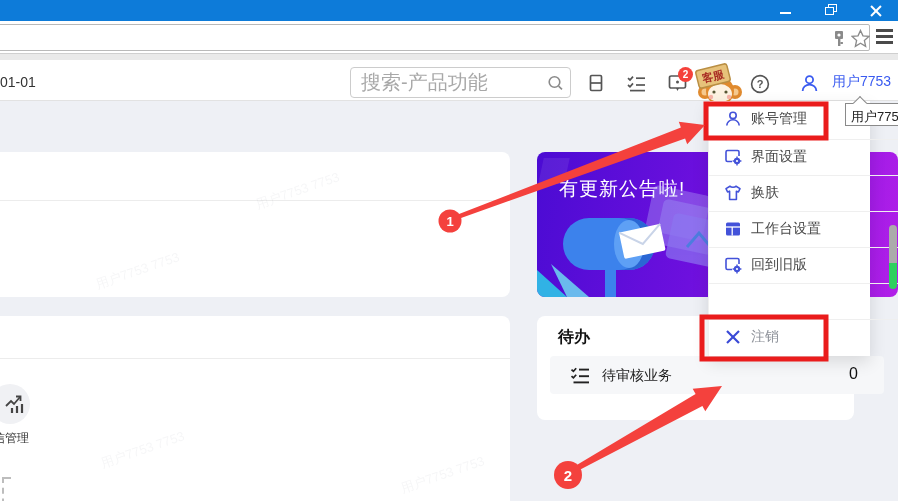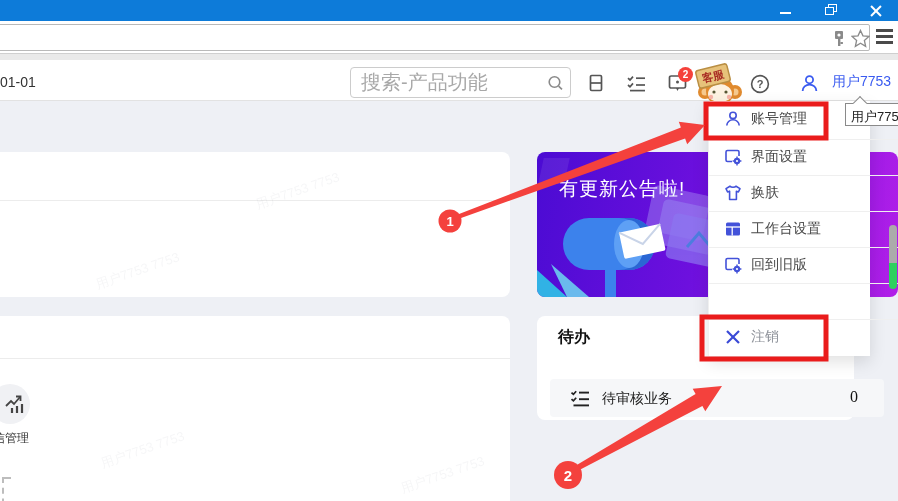--- a/index.html
+++ b/index.html
@@ -45,23 +45,23 @@
   #app-circle { position:absolute; left:-10px; top:283px; width:40px; height:40px; border-radius:50%; background:#f0f1f4; }
   #app-label { position:absolute; left:-7px; top:329px; font-size:12px; color:#333; }
   #dashed-box { position:absolute; left:2px; top:376px; width:9px; height:60px; border-top:2px dashed #bdbdbd; border-left:2px dashed #bdbdbd; }
   .watermark { position:absolute; color:#3a425a; opacity:0.045; font-size:13px; transform:rotate(-19deg); white-space:nowrap; pointer-events:none; }
 
   
   #banner { left:537px; top:51px; width:361px; height:145px; border-radius:8px; overflow:hidden;
             background:linear-gradient(100deg,#4b0bd3 0%,#6d10de 45%,#8d18e6 70%,#b21fe8 100%); cursor:pointer; }
   #banner-title { position:absolute; left:22px; top:24px; color:#fff; font-size:19px; letter-spacing:1px; }
   
-  #todocard { left:537px; top:215px; width:317px; height:104px;font-family:Liberation Serif, serif; }
+  #todocard { left:537px; top:215px; width:317px; height:104px; }
   #todo-title { position:absolute; left:21px; top:11px; font-size:16px; font-weight:bold; color:#111; }
-  #todo-row { position:absolute; left:13px; top:63px; width:334px; height:38px; background:#f6f7f9; border-radius:4px; cursor:pointer; }
+  #todo-row { position:absolute; left:13px; top:40px; width:334px; height:38px; background:#f6f7f9; border-radius:4px; cursor:pointer; }
   #todo-row .lbl { position:absolute; left:52px; top:11px; font-size:14px; color:#222; }
   #todo-row .cnt { position:absolute; right:26px; top:9px; font-size:16px; color:#111; }
 
   
   #usermenu { left:708px; top:101px; width:162px; height:255px; background:#fff; border-left:1px solid #f0f0f0;
               box-shadow:0 6px 16px rgba(0,0,0,0.12); z-index:50; }
   .mitem { position:absolute; left:0; width:190px; height:36px; cursor:pointer; }
   .mitem .mlbl { position:absolute; left:42px; top:9px; font-size:14px; color:#4a4a4a; }
   .mitem svg { position:absolute; left:15px; top:9px; }
   .msep { position:absolute; left:0; width:190px; border-top:1px solid #efefef; }

